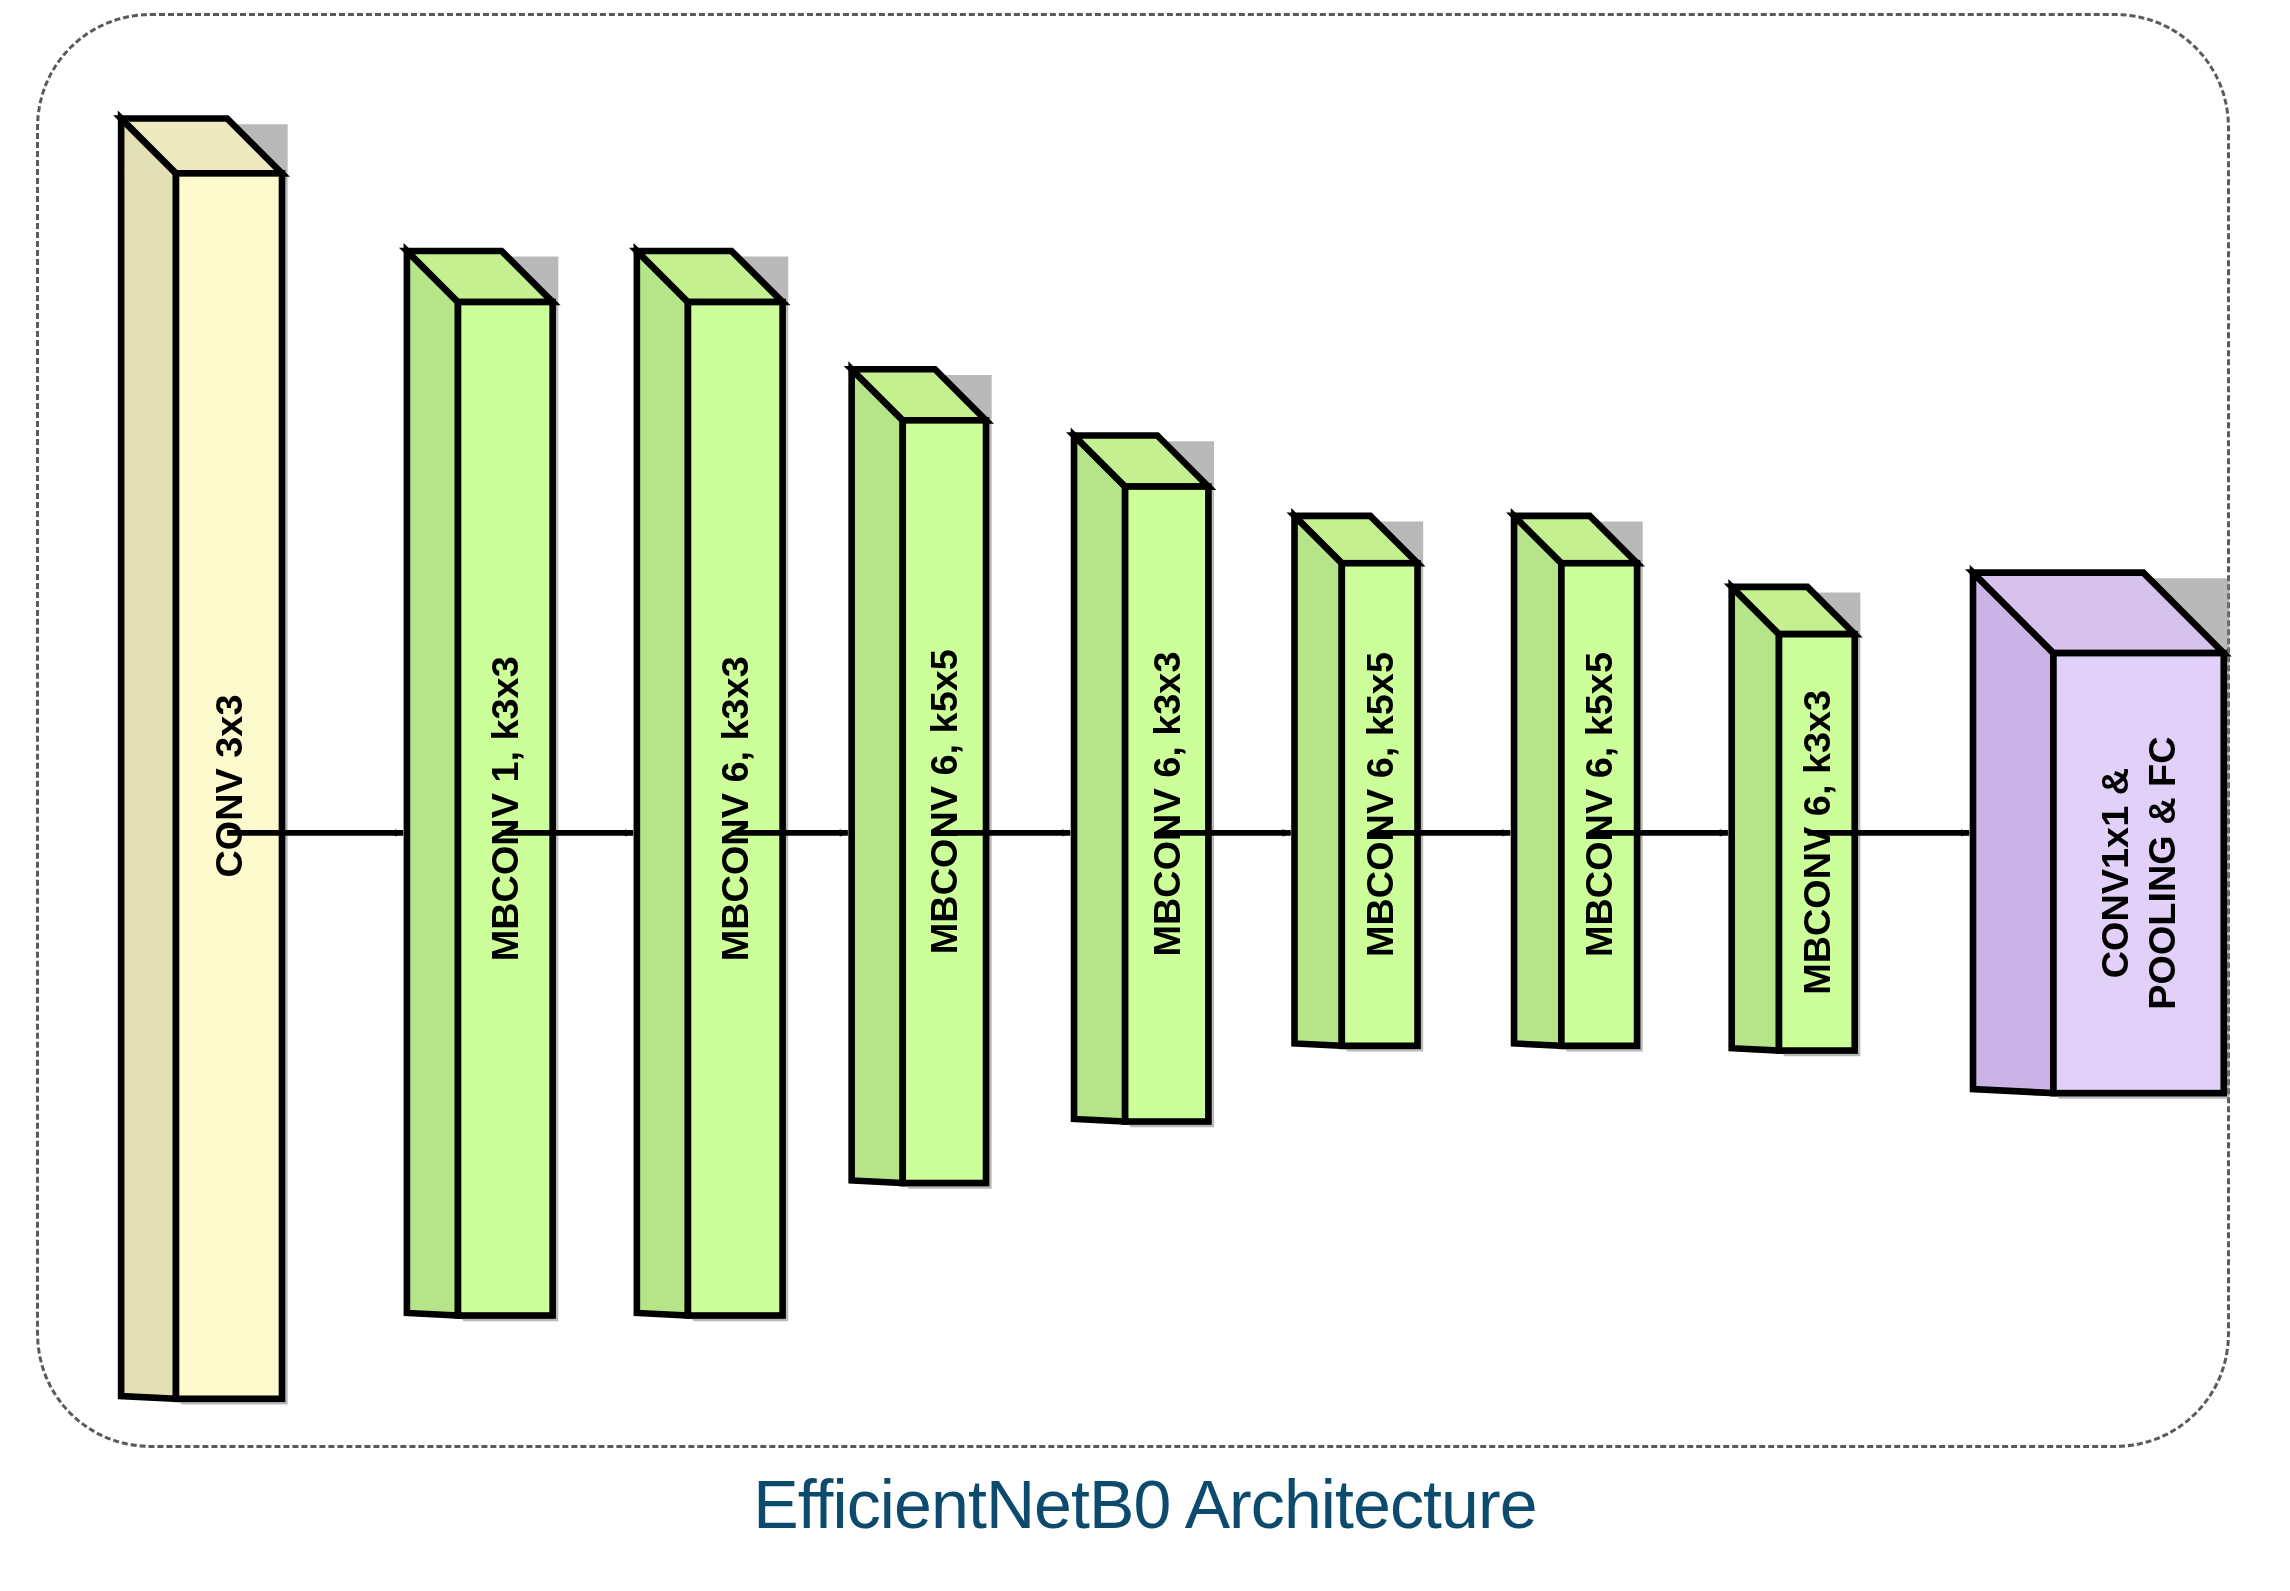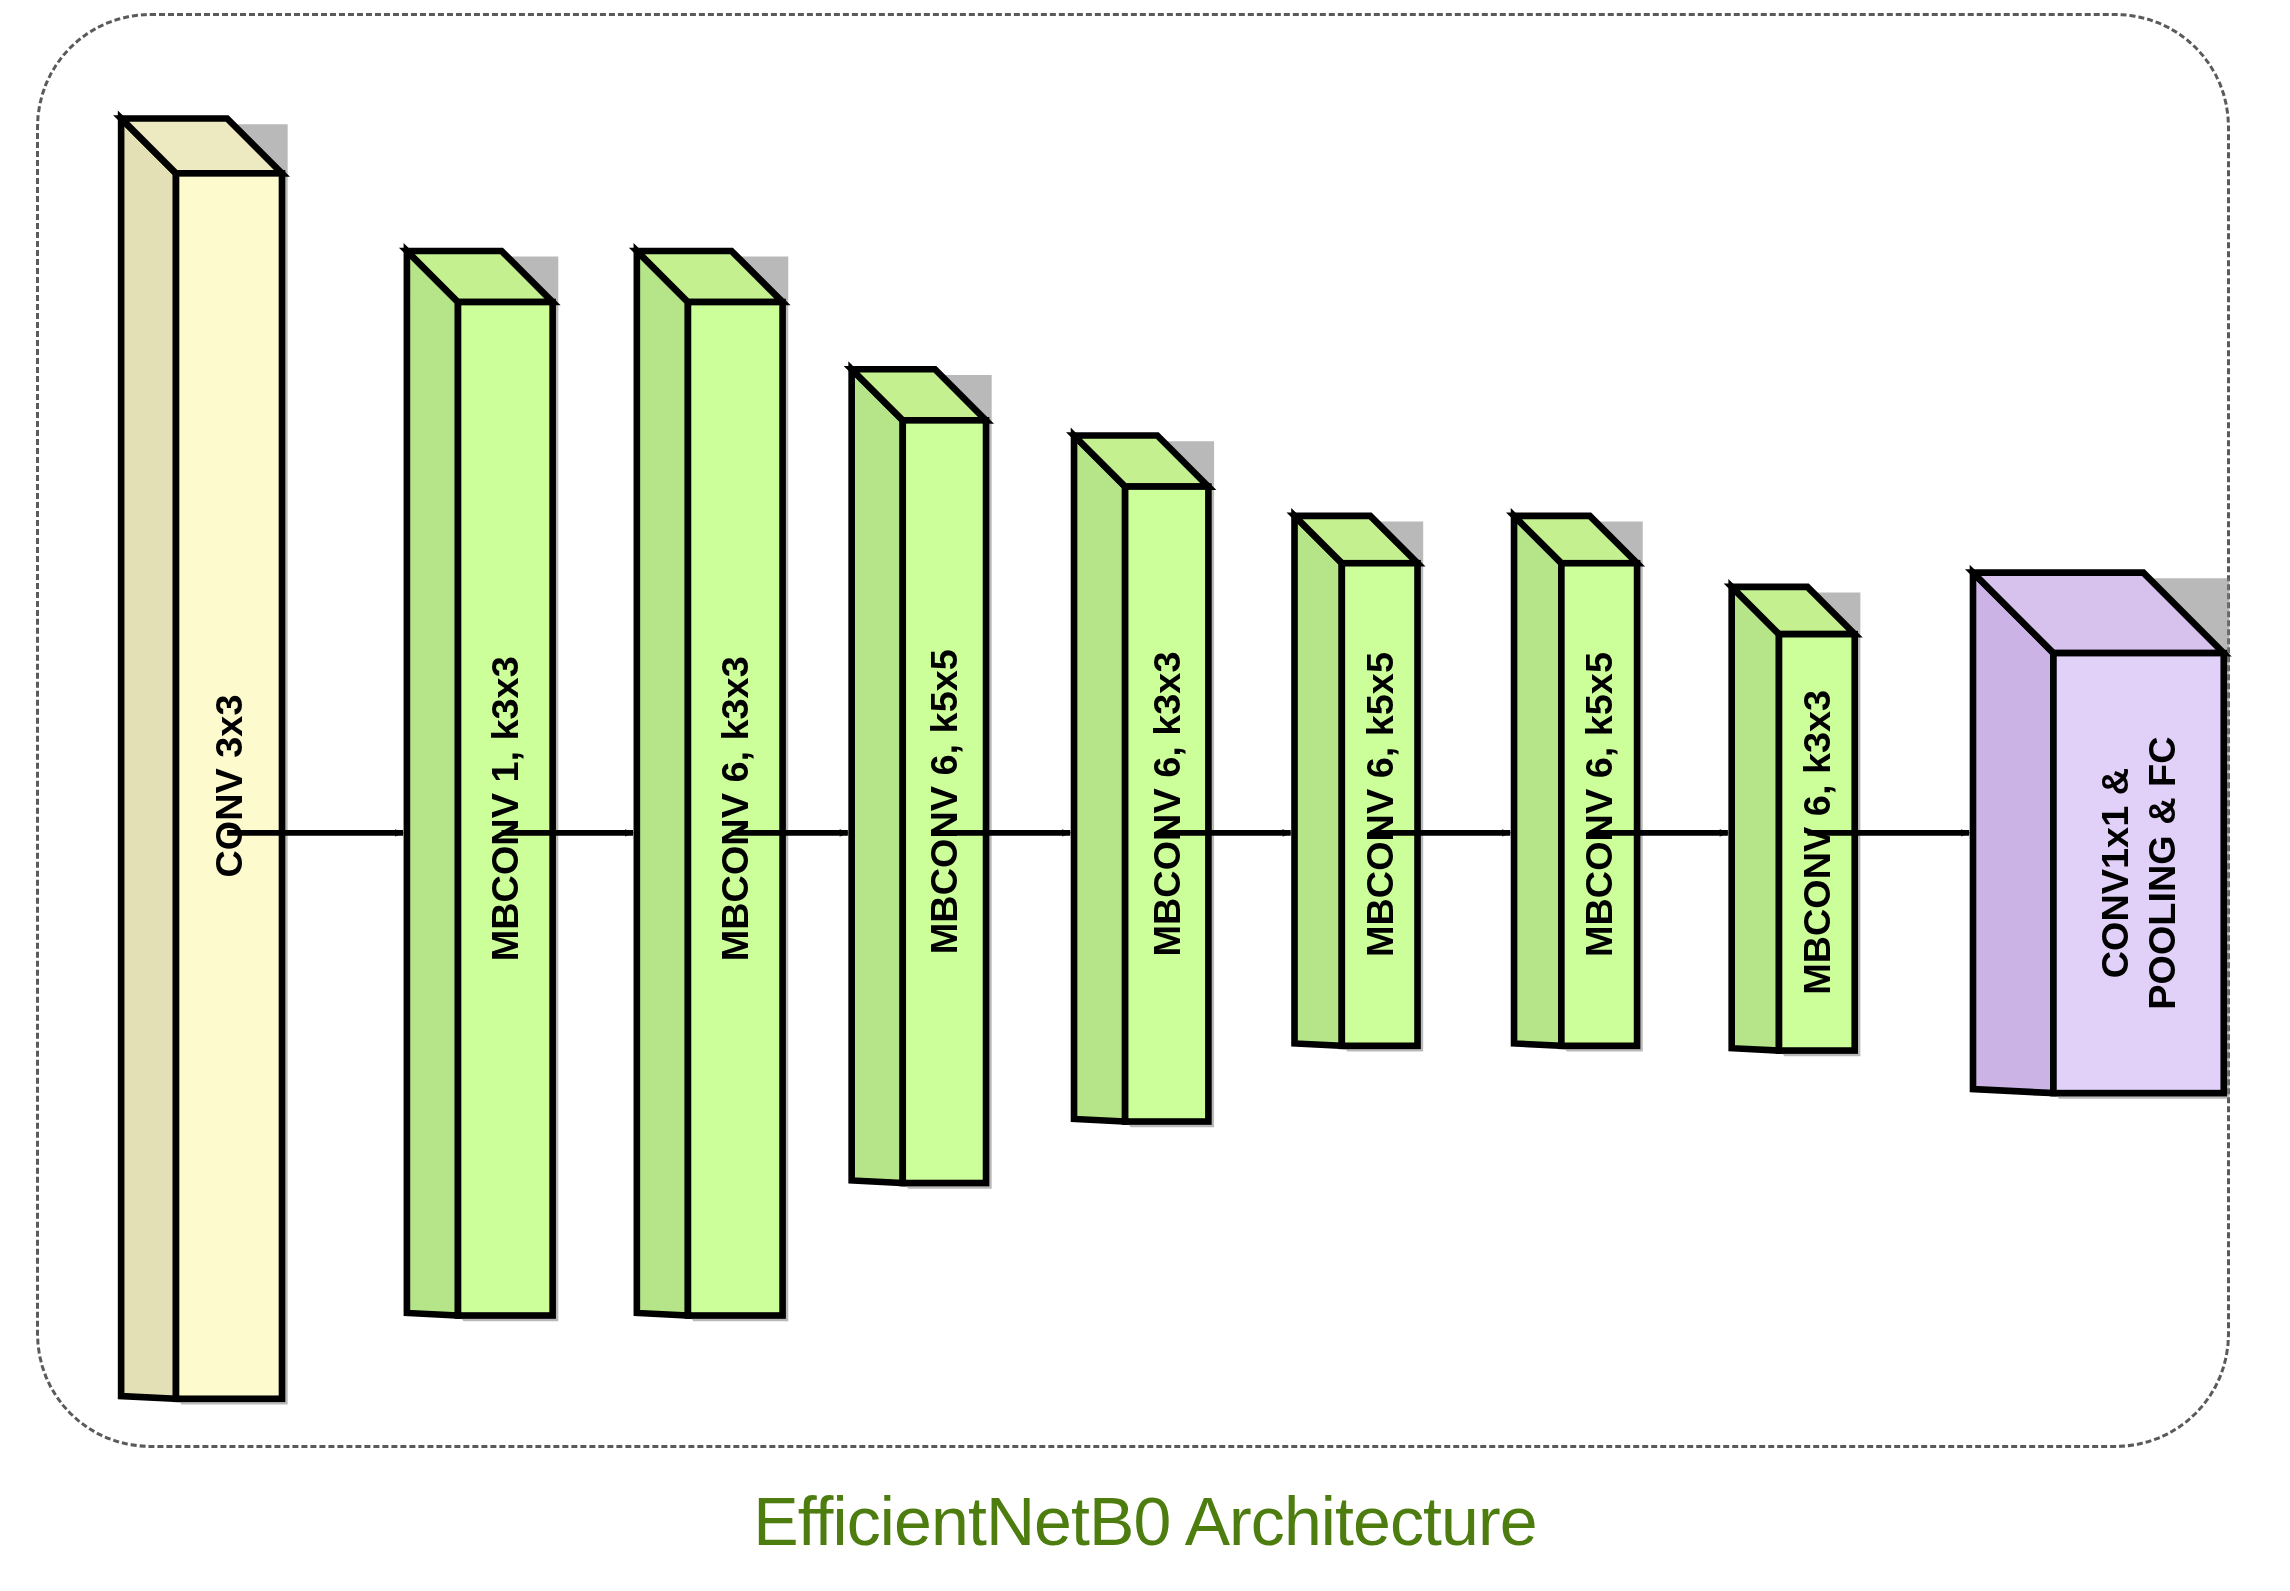--- a/index.html
+++ b/index.html
@@ -41,24 +41,23 @@
   
   #caption {
     position: absolute;
     left: 0;
     top: 1465px;
     width: 2290px;
     text-align: center;
     font-family: "Liberation Sans", sans-serif;
     font-size: 68px;
     font-weight: 400;
-    color: #4d7c0f;
+    color: #0c4a6e;
     letter-spacing: -0.9px;
     white-space: nowrap;
-    margin-top: 17px;
   }
   .blk-label {
     font-family: "Liberation Sans", sans-serif;
     font-weight: bold;
     fill: #000000;
   }
 </style>
 </head>
 <body>
 

